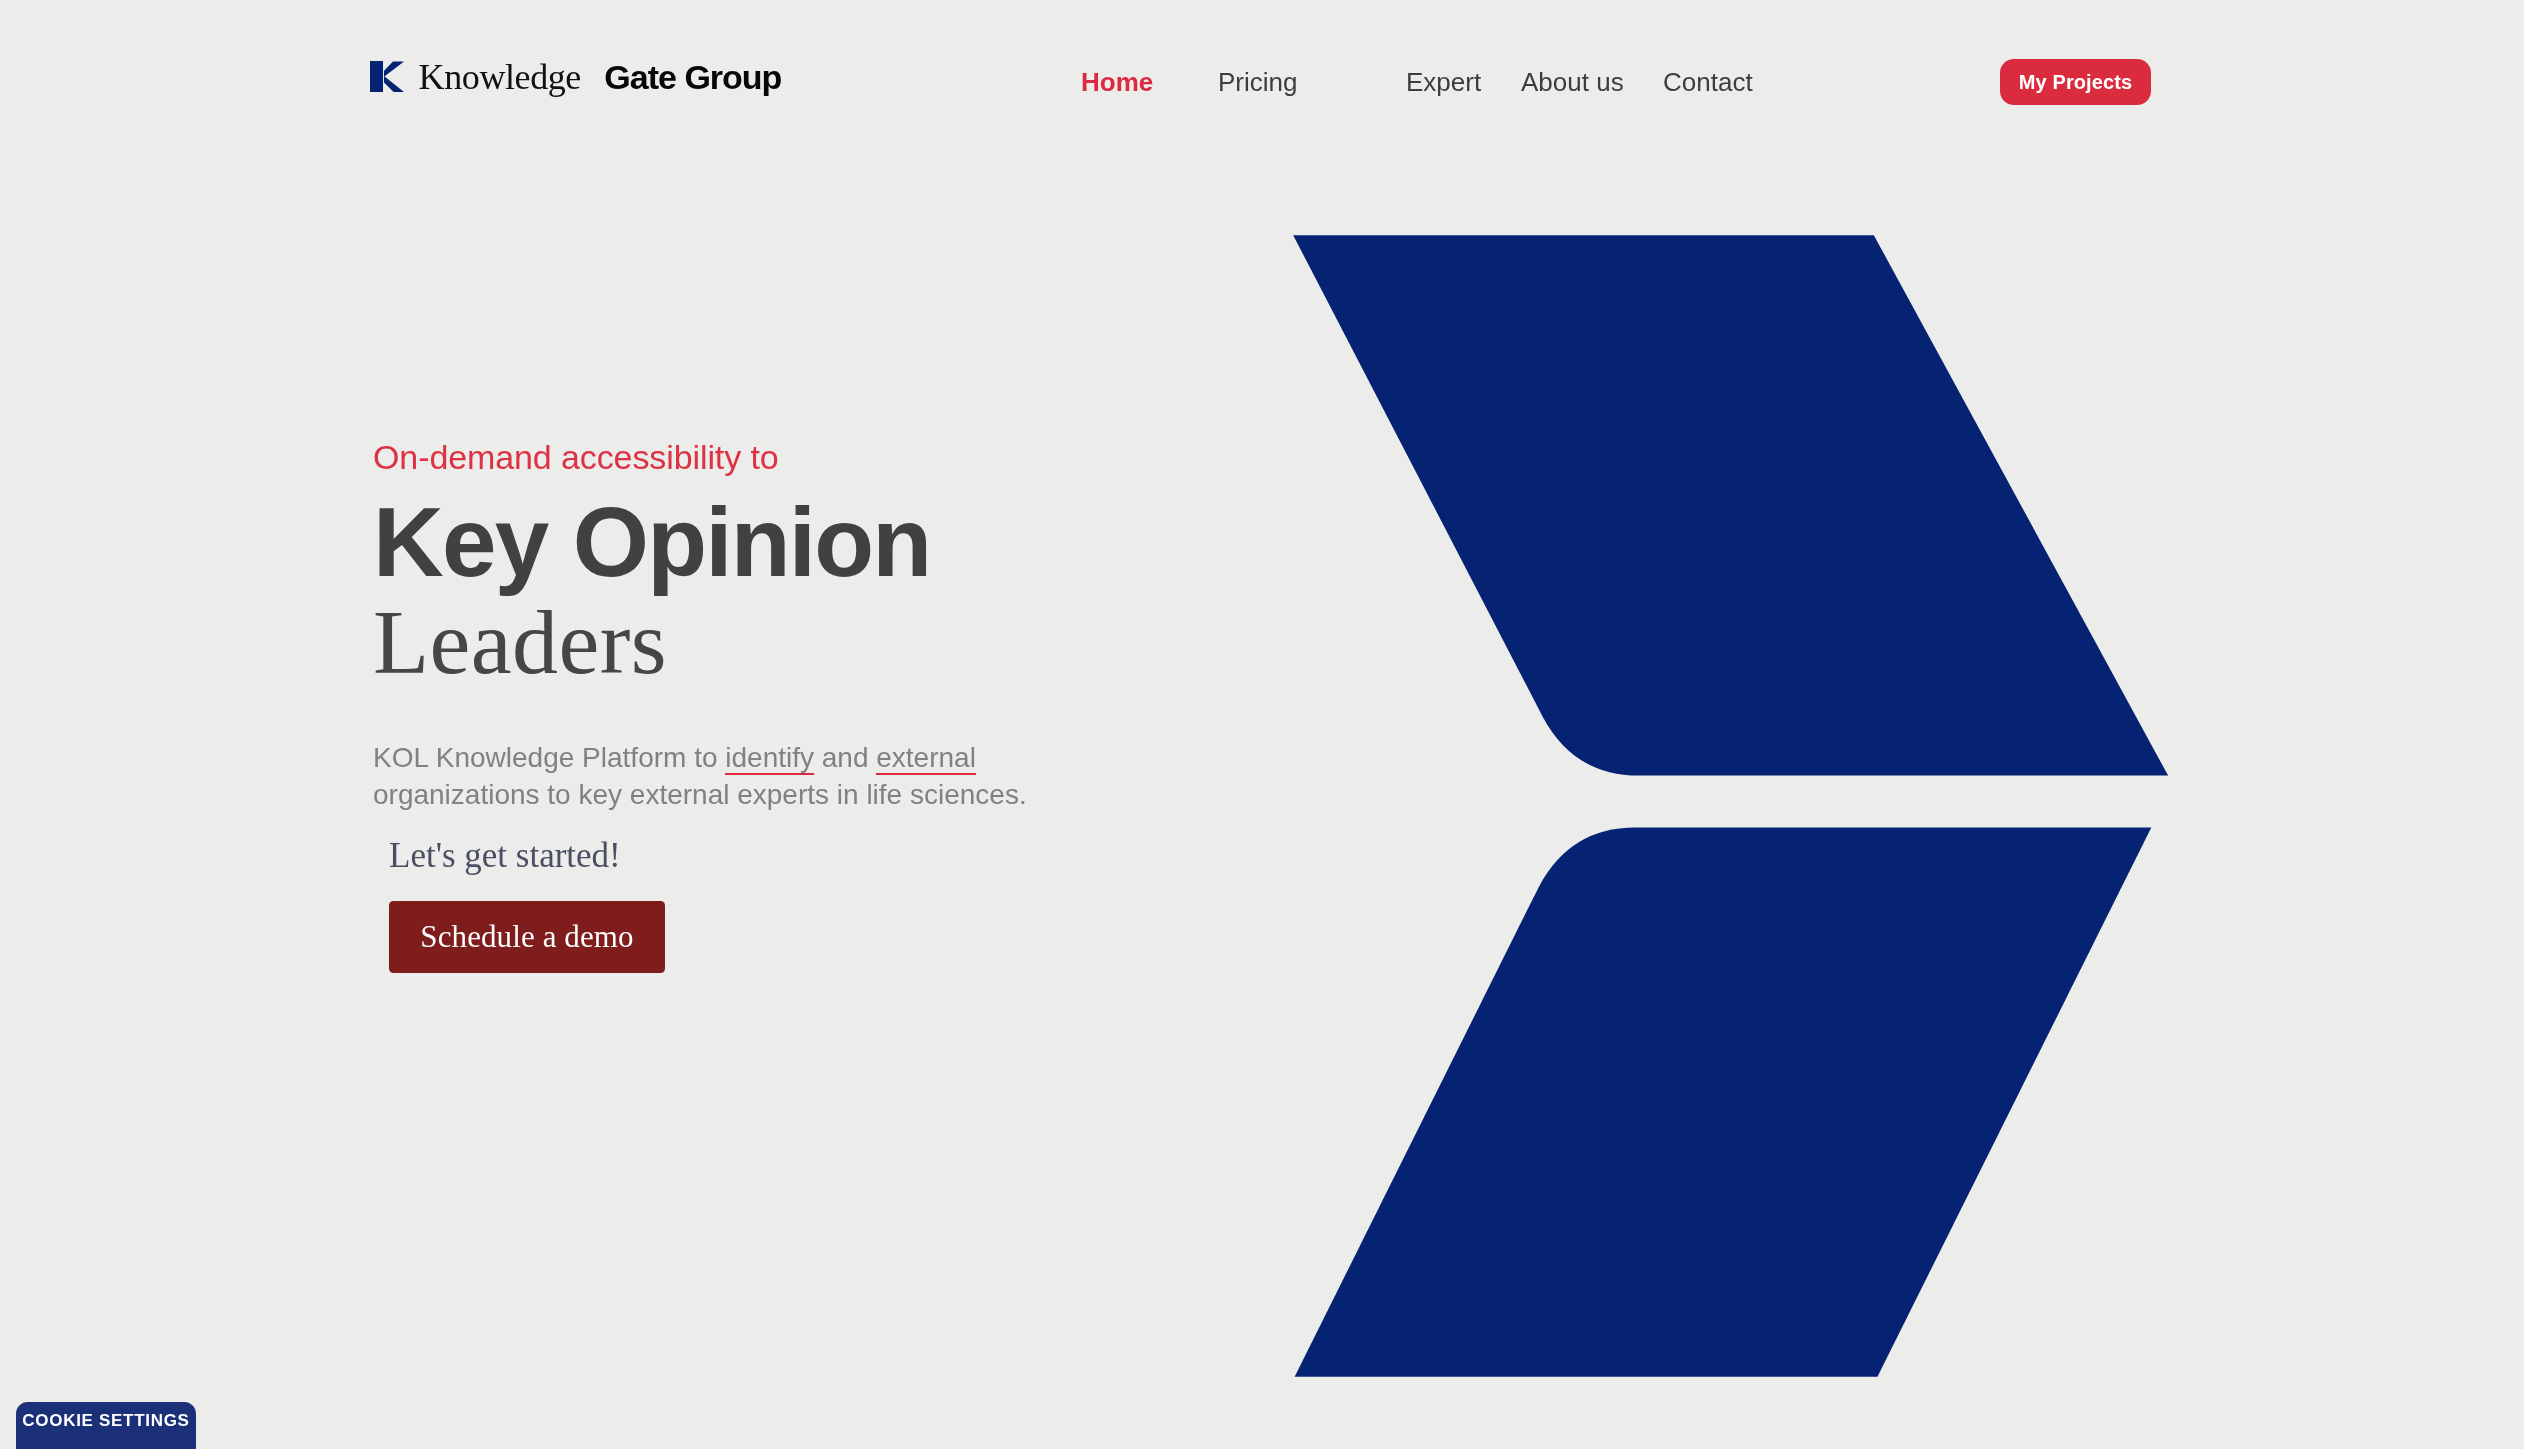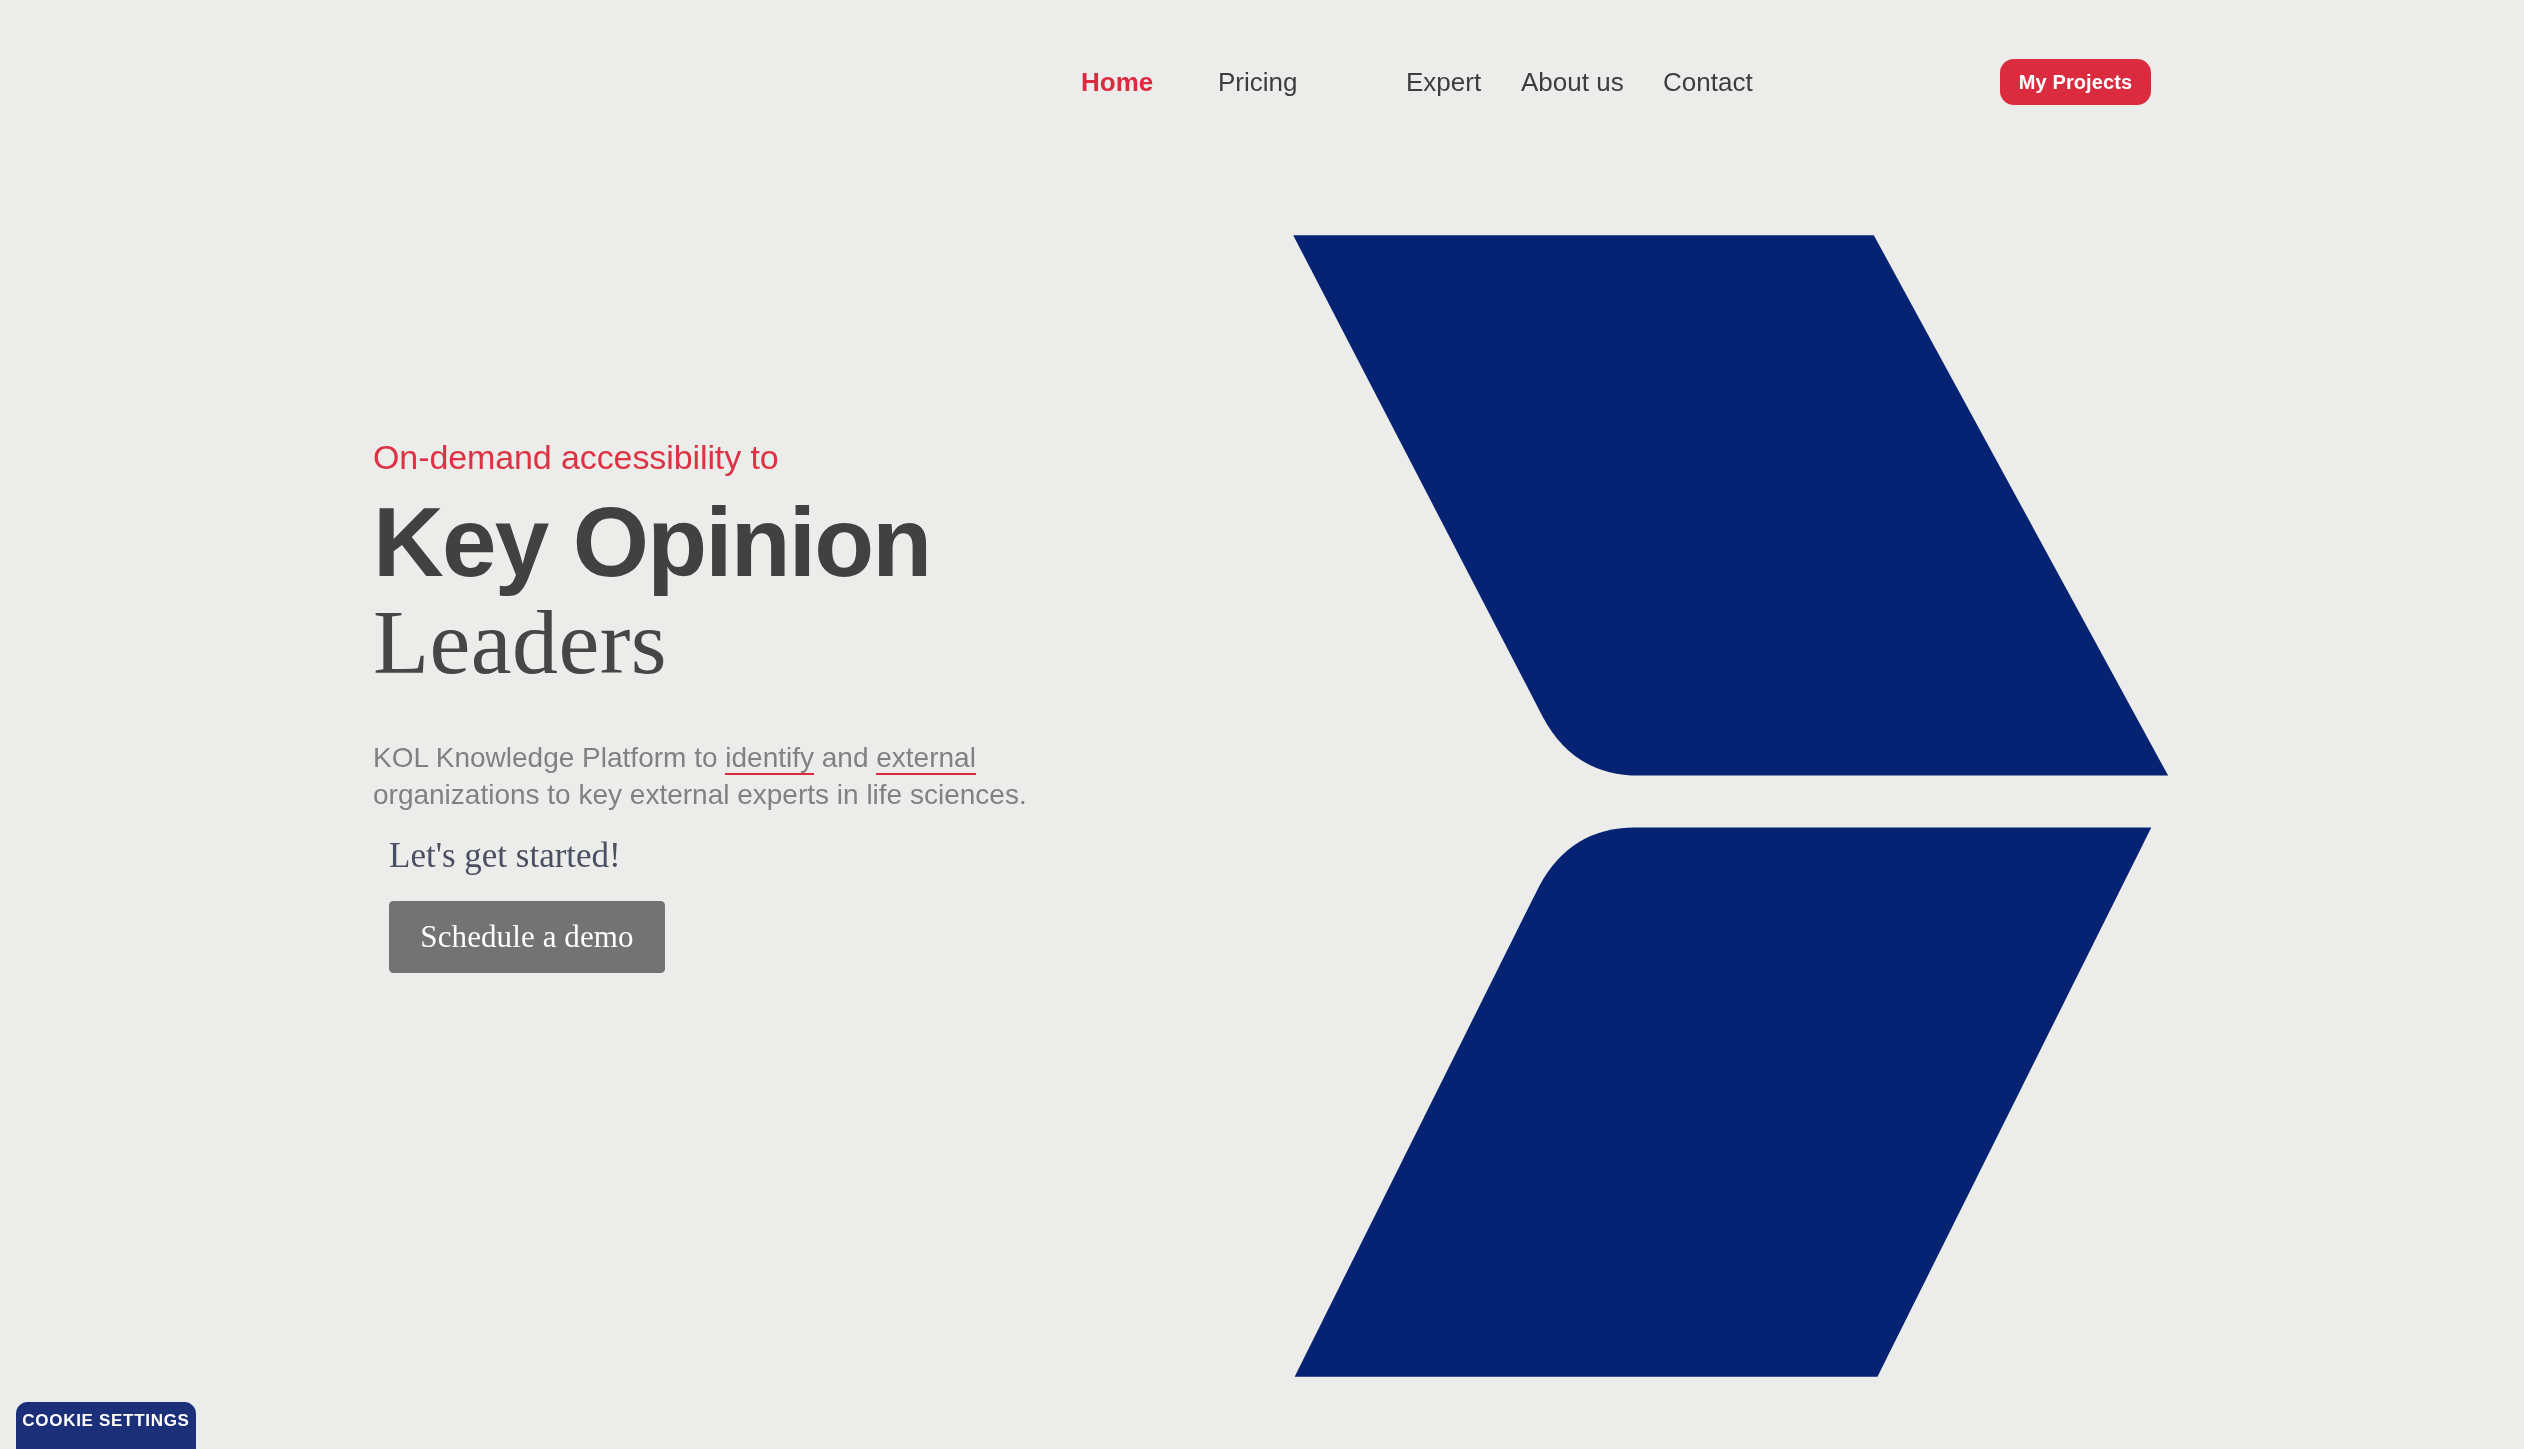--- a/index.html
+++ b/index.html
@@ -202,21 +202,21 @@
     font-size:35px;
     font-weight:400;
     color:#4A4F64;
     line-height:1.2;
     white-space:nowrap;
   }
   .demo-btn{
     margin-top:23.4px;
     width:276px;
     height:72px;
-    background:#737373;
+    background:#7f1d1d;
     border:none;
     border-radius:4.4px;
     color:#FFFFFF;
     font-family:"Liberation Serif", serif;
     font-size:31px;
     font-weight:400;
     letter-spacing:0.1px;
     cursor:pointer;
     display:flex;
     align-items:center;
@@ -263,20 +263,29 @@
              L 2570 1885
              L 1772 1885
              L 2107 1213
              Q 2150 1133 2238 1133
              Z" fill="#052273"></path>
   </svg>
 </div>
 
 <header class="site-header">
 
+  <div class="brand">
+    <span class="brand-mark">
+      <span class="bar"></span>
+      <span class="wedge-top"></span>
+      <span class="wedge-bot"></span>
+    </span>
+    <span class="brand-word-serif">Knowledge</span>
+    <span class="brand-word-bold">Gate Group</span>
+  </div>
 
   <nav class="main-nav">
     <a class="nav-link active nav-pos-0">Home</a>
     <a class="nav-link nav-pos-1">Pricing</a>
     <a class="nav-link nav-pos-2">Expert</a>
     <a class="nav-link nav-pos-3">About us</a>
     <a class="nav-link nav-pos-4">Contact</a>
   </nav>
 
   <button class="projects-btn">My Projects</button>

